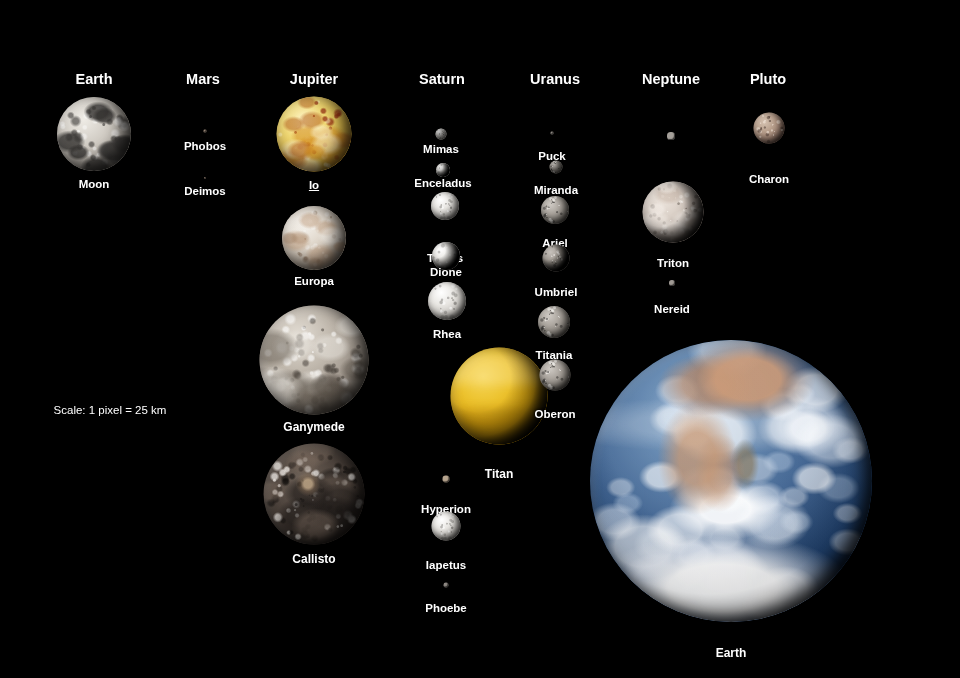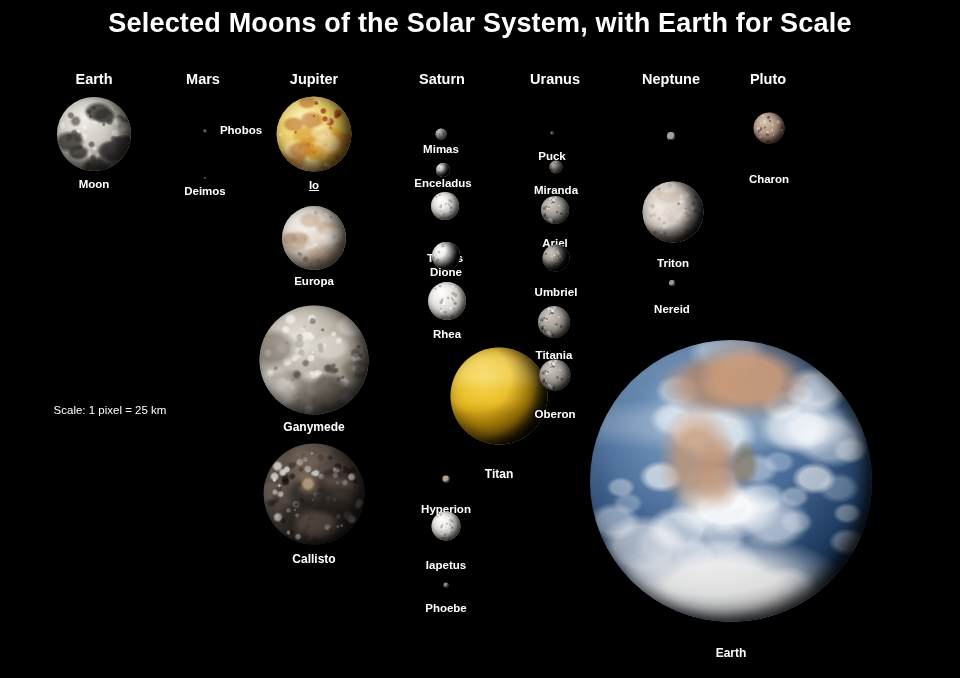--- a/index.html
+++ b/index.html
@@ -71,21 +71,20 @@
   .term-strong{
     position:absolute;inset:0;border-radius:50%;
     background:radial-gradient(circle at 22% 30%, rgba(0,0,0,0) 24%, rgba(0,0,0,.55) 52%, rgba(0,0,0,1) 70%);
   }
 </style>
 </head>
 <body>
 
 <div id="poster">
 
-  <div id="title">Selected Moons of the Solar System, with Earth for Scale</div>
 
   <div class="col-header" style="left:94px;top:71px">Earth</div>
   <div class="col-header" style="left:203px;top:71px">Mars</div>
   <div class="col-header" style="left:314px;top:71px">Jupiter</div>
   <div class="col-header" style="left:442px;top:71px">Saturn</div>
   <div class="col-header" style="left:555px;top:71px">Uranus</div>
   <div class="col-header" style="left:671px;top:71px">Neptune</div>
   <div class="col-header" style="left:768px;top:71px">Pluto</div>
 
   <div class="scale-note" style="left:110px;top:404px">Scale: 1 pixel = 25 km</div>
@@ -93,21 +92,21 @@
   <div id="bodies-layer">
       <div class="body-wrap" style="left: 0px; top: 0px; width: 960px; height: 678px; pointer-events: none;">
         <div class="moon" style="left: 94px; top: 134px; width: 74px; height: 74px; pointer-events: auto; background: radial-gradient(circle at 36% 30%, rgb(239, 236, 230) 0%, rgb(207, 202, 194) 38%, rgb(167, 161, 153) 66%, rgb(93, 89, 83) 92%, rgb(43, 41, 38) 100%);">
           <div class="tex" style="background-image: radial-gradient(29.9% 21.3% at 53.2% 94.8%, rgba(52, 50, 48, 0.8) 0px, rgba(52, 50, 48, 0.8) 45%, rgba(0, 0, 0, 0) 72%), radial-gradient(25.7% 18.3% at 91.4% 63.3%, rgba(62, 60, 58, 0.82) 0px, rgba(62, 60, 58, 0.82) 45%, rgba(0, 0, 0, 0) 72%), radial-gradient(35.9% 25.7% at 92.3% 69.5%, rgba(78, 75, 72, 0.75) 0px, rgba(78, 75, 72, 0.75) 45%, rgba(0, 0, 0, 0) 72%), radial-gradient(29.8% 21.3% at 16.8% 60.4%, rgba(52, 50, 48, 0.8) 0px, rgba(52, 50, 48, 0.8) 45%, rgba(0, 0, 0, 0) 72%), radial-gradient(27.6% 19.7% at 55.7% 20.1%, rgba(52, 50, 48, 0.8) 0px, rgba(52, 50, 48, 0.8) 45%, rgba(0, 0, 0, 0) 72%), radial-gradient(21.1% 15.1% at 28.8% 74.8%, rgba(52, 50, 48, 0.8) 0px, rgba(52, 50, 48, 0.8) 45%, rgba(0, 0, 0, 0) 72%), radial-gradient(22.6% 16.1% at 64.2% 25.7%, rgba(52, 50, 48, 0.8) 0px, rgba(52, 50, 48, 0.8) 45%, rgba(0, 0, 0, 0) 72%), radial-gradient(27.3% 19.5% at 72.8% 72%, rgba(62, 60, 58, 0.82) 0px, rgba(62, 60, 58, 0.82) 45%, rgba(0, 0, 0, 0) 72%), radial-gradient(32.6% 23.3% at 77.9% 74.3%, rgba(62, 60, 58, 0.82) 0px, rgba(62, 60, 58, 0.82) 45%, rgba(0, 0, 0, 0) 72%), radial-gradient(circle at 50.7% 69.7%, rgba(255, 255, 255, 0.45) 0px, rgba(255, 255, 255, 0.45) 1.89%, rgba(0, 0, 0, 0) 3.79%), radial-gradient(circle at 30.9% 67.9%, rgba(40, 38, 36, 0.55) 0px, rgba(40, 38, 36, 0.55) 2.54%, rgba(0, 0, 0, 0) 5.07%), radial-gradient(circle at 64.8% 88%, rgba(255, 255, 255, 0.45) 0px, rgba(255, 255, 255, 0.45) 2.31%, rgba(0, 0, 0, 0) 4.61%), radial-gradient(circle at 79.8% 80.9%, rgba(255, 255, 255, 0.45) 0px, rgba(255, 255, 255, 0.45) 3.86%, rgba(0, 0, 0, 0) 7.71%), radial-gradient(circle at 82.4% 33.2%, rgba(255, 255, 255, 0.45) 0px, rgba(255, 255, 255, 0.45) 3.38%, rgba(0, 0, 0, 0) 6.75%), radial-gradient(circle at 76.9% 56.5%, rgba(40, 38, 36, 0.55) 0px, rgba(40, 38, 36, 0.55) 2.79%, rgba(0, 0, 0, 0) 5.59%), radial-gradient(circle at 16.4% 54.7%, rgba(40, 38, 36, 0.55) 0px, rgba(40, 38, 36, 0.55) 3.1%, rgba(0, 0, 0, 0) 6.2%), radial-gradient(circle at 36.1% 53.6%, rgba(255, 255, 255, 0.45) 0px, rgba(255, 255, 255, 0.45) 3.47%, rgba(0, 0, 0, 0) 6.94%), radial-gradient(circle at 37.6% 41%, rgba(255, 255, 255, 0.45) 0px, rgba(255, 255, 255, 0.45) 2.34%, rgba(0, 0, 0, 0) 4.68%), radial-gradient(circle at 25.2% 32.6%, rgba(40, 38, 36, 0.55) 0px, rgba(40, 38, 36, 0.55) 3.99%, rgba(0, 0, 0, 0) 7.99%), radial-gradient(circle at 18.6% 24.8%, rgba(40, 38, 36, 0.55) 0px, rgba(40, 38, 36, 0.55) 2.38%, rgba(0, 0, 0, 0) 4.75%), radial-gradient(circle at 51.6% 32.5%, rgba(255, 255, 255, 0.45) 0px, rgba(255, 255, 255, 0.45) 2.65%, rgba(0, 0, 0, 0) 5.31%), radial-gradient(circle at 7.2% 36.3%, rgba(255, 255, 255, 0.45) 0px, rgba(255, 255, 255, 0.45) 1.83%, rgba(0, 0, 0, 0) 3.65%), radial-gradient(circle at 91.4% 39.3%, rgba(255, 255, 255, 0.45) 0px, rgba(255, 255, 255, 0.45) 3.48%, rgba(0, 0, 0, 0) 6.96%), radial-gradient(circle at 39.7% 25.3%, rgba(255, 255, 255, 0.45) 0px, rgba(255, 255, 255, 0.45) 2.73%, rgba(0, 0, 0, 0) 5.46%), radial-gradient(circle at 49.9% 14.9%, rgba(40, 38, 36, 0.55) 0px, rgba(40, 38, 36, 0.55) 1.7%, rgba(0, 0, 0, 0) 3.4%), radial-gradient(circle at 46.7% 64%, rgba(40, 38, 36, 0.55) 0px, rgba(40, 38, 36, 0.55) 3.02%, rgba(0, 0, 0, 0) 6.04%), radial-gradient(circle at 28.9% 54.4%, rgba(40, 38, 36, 0.55) 0px, rgba(40, 38, 36, 0.55) 4.34%, rgba(0, 0, 0, 0) 8.67%), radial-gradient(circle at 45.3% 26.5%, rgba(40, 38, 36, 0.55) 0px, rgba(40, 38, 36, 0.55) 1.37%, rgba(0, 0, 0, 0) 2.74%), radial-gradient(circle at 45.8% 27.4%, rgba(255, 255, 255, 0.45) 0px, rgba(255, 255, 255, 0.45) 1.45%, rgba(0, 0, 0, 0) 2.89%), radial-gradient(circle at 63.2% 37.3%, rgba(40, 38, 36, 0.55) 0px, rgba(40, 38, 36, 0.55) 1.43%, rgba(0, 0, 0, 0) 2.86%), radial-gradient(circle at 56% 78%, rgba(255, 255, 255, 0.45) 0px, rgba(255, 255, 255, 0.45) 1.76%, rgba(0, 0, 0, 0) 3.51%), radial-gradient(circle at 84.7% 28.3%, rgba(40, 38, 36, 0.55) 0px, rgba(40, 38, 36, 0.55) 2.49%, rgba(0, 0, 0, 0) 4.98%), radial-gradient(circle at 71.2% 33.5%, rgba(40, 38, 36, 0.55) 0px, rgba(40, 38, 36, 0.55) 2.67%, rgba(0, 0, 0, 0) 5.35%), radial-gradient(circle at 48.9% 81.9%, rgba(40, 38, 36, 0.55) 0px, rgba(40, 38, 36, 0.55) 2.49%, rgba(0, 0, 0, 0) 4.98%), radial-gradient(circle at 24.5% 76%, rgba(255, 255, 255, 0.45) 0px, rgba(255, 255, 255, 0.45) 1.95%, rgba(0, 0, 0, 0) 3.9%), radial-gradient(circle at 78.7% 49.3%, rgba(255, 255, 255, 0.45) 0px, rgba(255, 255, 255, 0.45) 3.69%, rgba(0, 0, 0, 0) 7.38%), radial-gradient(circle at 42.8% 20%, rgba(40, 38, 36, 0.55) 0px, rgba(40, 38, 36, 0.55) 2.24%, rgba(0, 0, 0, 0) 4.48%), radial-gradient(circle at 29.1% 46.4%, rgba(255, 255, 255, 0.45) 0px, rgba(255, 255, 255, 0.45) 1.48%, rgba(0, 0, 0, 0) 2.96%), radial-gradient(circle at 13.5% 54%, rgba(255, 255, 255, 0.45) 0px, rgba(255, 255, 255, 0.45) 2.03%, rgba(0, 0, 0, 0) 4.06%), radial-gradient(circle at 7.9% 40.2%, rgba(255, 255, 255, 0.45) 0px, rgba(255, 255, 255, 0.45) 1.84%, rgba(0, 0, 0, 0) 3.68%), radial-gradient(circle at 71.5% 80.1%, rgba(40, 38, 36, 0.55) 0px, rgba(40, 38, 36, 0.55) 2.23%, rgba(0, 0, 0, 0) 4.45%), radial-gradient(circle at 43.1% 76.8%, rgba(255, 255, 255, 0.45) 0px, rgba(255, 255, 255, 0.45) 2.41%, rgba(0, 0, 0, 0) 4.81%), radial-gradient(circle at 56.9% 14.4%, rgba(255, 255, 255, 0.45) 0px, rgba(255, 255, 255, 0.45) 2.39%, rgba(0, 0, 0, 0) 4.77%), radial-gradient(circle at 51.6% 81.8%, rgba(255, 255, 255, 0.45) 0px, rgba(255, 255, 255, 0.45) 2.23%, rgba(0, 0, 0, 0) 4.46%), radial-gradient(circle at 82.5% 57.6%, rgba(40, 38, 36, 0.55) 0px, rgba(40, 38, 36, 0.55) 2.82%, rgba(0, 0, 0, 0) 5.64%), radial-gradient(circle at 89.9% 35.3%, rgba(40, 38, 36, 0.55) 0px, rgba(40, 38, 36, 0.55) 4.38%, rgba(0, 0, 0, 0) 8.75%), radial-gradient(circle at 23.4% 48.3%, rgba(40, 38, 36, 0.55) 0px, rgba(40, 38, 36, 0.55) 2.86%, rgba(0, 0, 0, 0) 5.72%), radial-gradient(circle at 42.4% 91.6%, rgba(40, 38, 36, 0.55) 0px, rgba(40, 38, 36, 0.55) 1.71%, rgba(0, 0, 0, 0) 3.42%), radial-gradient(circle at 35% 69.5%, rgba(255, 255, 255, 0.45) 0px, rgba(255, 255, 255, 0.45) 1.72%, rgba(0, 0, 0, 0) 3.45%);"></div>
           <div class="limb"></div>
         </div>
         <div class="label" style="left: 94px; top: 178px;">Moon</div>
       </div>
       <div class="body-wrap" style="left: 0px; top: 0px; width: 960px; height: 678px; pointer-events: none;">
         <div class="moon" style="left: 205px; top: 131px; width: 3px; height: 3px; pointer-events: auto; background: rgb(165, 145, 128); border-radius: 45%; box-shadow: rgba(0, 0, 0, 0.7) -1px -1px 1px inset;"></div>
-        <div class="label" style="left: 205px; top: 124px; margin-left: 36px;">Phobos</div>
+        <div class="label" style="left: 205px; top: 140px;">Phobos</div>
       </div>
       <div class="body-wrap" style="left: 0px; top: 0px; width: 960px; height: 678px; pointer-events: none;">
         <div class="moon" style="left: 205px; top: 178px; width: 2px; height: 2px; pointer-events: auto; background: rgb(165, 145, 128); border-radius: 45%; box-shadow: rgba(0, 0, 0, 0.7) -1px -1px 1px inset;"></div>
         <div class="label" style="left: 205px; top: 185px;">Deimos</div>
       </div>
       <div class="body-wrap" style="left: 0px; top: 0px; width: 960px; height: 678px; pointer-events: none;">
         <div class="moon" style="left: 314px; top: 134px; width: 75px; height: 75px; pointer-events: auto; background: radial-gradient(circle at 36% 32%, rgb(253, 244, 200) 0%, rgb(240, 216, 115) 30%, rgb(224, 188, 74) 56%, rgb(184, 139, 44) 84%, rgb(94, 68, 20) 100%);">
           <div class="tex" style="background-image: radial-gradient(22.7% 16.2% at 51.5% 74.7%, rgba(214, 148, 40, 0.6) 0px, rgba(214, 148, 40, 0.6) 45%, rgba(0, 0, 0, 0) 72%), radial-gradient(18.2% 13% at 40.6% 7.8%, rgba(180, 98, 28, 0.55) 0px, rgba(180, 98, 28, 0.55) 45%, rgba(0, 0, 0, 0) 72%), radial-gradient(30% 21.5% at 67.3% 63.2%, rgba(240, 222, 170, 0.65) 0px, rgba(240, 222, 170, 0.65) 45%, rgba(0, 0, 0, 0) 72%), radial-gradient(25.5% 18.2% at 32.2% 71.7%, rgba(180, 98, 28, 0.55) 0px, rgba(180, 98, 28, 0.55) 45%, rgba(0, 0, 0, 0) 72%), radial-gradient(28% 20% at 24.6% 70.3%, rgba(240, 222, 170, 0.65) 0px, rgba(240, 222, 170, 0.65) 45%, rgba(0, 0, 0, 0) 72%), radial-gradient(29.8% 21.3% at 78.1% 78.8%, rgba(214, 148, 40, 0.6) 0px, rgba(214, 148, 40, 0.6) 45%, rgba(0, 0, 0, 0) 72%), radial-gradient(26.5% 18.9% at 44.5% 65.7%, rgba(214, 148, 40, 0.6) 0px, rgba(214, 148, 40, 0.6) 45%, rgba(0, 0, 0, 0) 72%), radial-gradient(30.4% 21.7% at 20.9% 84.5%, rgba(180, 98, 28, 0.55) 0px, rgba(180, 98, 28, 0.55) 45%, rgba(0, 0, 0, 0) 72%), radial-gradient(22.9% 16.3% at 60% 47.9%, rgba(250, 240, 210, 0.5) 0px, rgba(250, 240, 210, 0.5) 45%, rgba(0, 0, 0, 0) 72%), radial-gradient(31.2% 22.3% at 71.3% 54.3%, rgba(214, 148, 40, 0.6) 0px, rgba(214, 148, 40, 0.6) 45%, rgba(0, 0, 0, 0) 72%), radial-gradient(29.4% 21% at 41% 92.9%, rgba(250, 240, 210, 0.5) 0px, rgba(250, 240, 210, 0.5) 45%, rgba(0, 0, 0, 0) 72%), radial-gradient(24.6% 17.5% at 47.2% 31.7%, rgba(180, 98, 28, 0.55) 0px, rgba(180, 98, 28, 0.55) 45%, rgba(0, 0, 0, 0) 72%), radial-gradient(21.1% 15% at 22.7% 37%, rgba(180, 98, 28, 0.55) 0px, rgba(180, 98, 28, 0.55) 45%, rgba(0, 0, 0, 0) 72%), radial-gradient(29.6% 21.1% at 40.2% 52.8%, rgba(214, 148, 40, 0.6) 0px, rgba(214, 148, 40, 0.6) 45%, rgba(0, 0, 0, 0) 72%), radial-gradient(23.5% 16.8% at 88.1% 58.7%, rgba(180, 98, 28, 0.55) 0px, rgba(180, 98, 28, 0.55) 45%, rgba(0, 0, 0, 0) 72%), radial-gradient(19.2% 13.7% at 41.3% 96.1%, rgba(214, 148, 40, 0.6) 0px, rgba(214, 148, 40, 0.6) 45%, rgba(0, 0, 0, 0) 72%), radial-gradient(circle at 50.2% 74%, rgba(150, 50, 20, 0.75) 0px, rgba(150, 50, 20, 0.75) 2.04%, rgba(0, 0, 0, 0) 4.07%), radial-gradient(circle at 32% 67.4%, rgba(150, 50, 20, 0.75) 0px, rgba(150, 50, 20, 0.75) 2.42%, rgba(0, 0, 0, 0) 4.84%), radial-gradient(circle at 41.1% 80.5%, rgba(255, 245, 200, 0.5) 0px, rgba(255, 245, 200, 0.5) 2.92%, rgba(0, 0, 0, 0) 5.85%), radial-gradient(circle at 64.7% 29.8%, rgba(150, 50, 20, 0.75) 0px, rgba(150, 50, 20, 0.75) 2.35%, rgba(0, 0, 0, 0) 4.71%), radial-gradient(circle at 53.1% 8.6%, rgba(150, 50, 20, 0.75) 0px, rgba(150, 50, 20, 0.75) 1.59%, rgba(0, 0, 0, 0) 3.19%), radial-gradient(circle at 42.4% 63.6%, rgba(150, 50, 20, 0.75) 0px, rgba(150, 50, 20, 0.75) 2.29%, rgba(0, 0, 0, 0) 4.59%), radial-gradient(circle at 82% 22.3%, rgba(150, 50, 20, 0.75) 0px, rgba(150, 50, 20, 0.75) 2.9%, rgba(0, 0, 0, 0) 5.81%), radial-gradient(circle at 64.2% 79.4%, rgba(255, 245, 200, 0.5) 0px, rgba(255, 245, 200, 0.5) 2.84%, rgba(0, 0, 0, 0) 5.67%), radial-gradient(circle at 65.3% 74.2%, rgba(255, 245, 200, 0.5) 0px, rgba(255, 245, 200, 0.5) 1.26%, rgba(0, 0, 0, 0) 2.52%), radial-gradient(circle at 67.9% 32.4%, rgba(255, 245, 200, 0.5) 0px, rgba(255, 245, 200, 0.5) 2.56%, rgba(0, 0, 0, 0) 5.13%), radial-gradient(circle at 25.5% 68.3%, rgba(255, 245, 200, 0.5) 0px, rgba(255, 245, 200, 0.5) 1.15%, rgba(0, 0, 0, 0) 2.31%), radial-gradient(circle at 66.9% 51.3%, rgba(150, 50, 20, 0.75) 0px, rgba(150, 50, 20, 0.75) 1.49%, rgba(0, 0, 0, 0) 2.98%), radial-gradient(circle at 64.7% 64.5%, rgba(150, 50, 20, 0.75) 0px, rgba(150, 50, 20, 0.75) 2.21%, rgba(0, 0, 0, 0) 4.42%), radial-gradient(circle at 29.2% 41%, rgba(255, 245, 200, 0.5) 0px, rgba(255, 245, 200, 0.5) 1.5%, rgba(0, 0, 0, 0) 3%), radial-gradient(circle at 48.1% 65.3%, rgba(150, 50, 20, 0.75) 0px, rgba(150, 50, 20, 0.75) 1.3%, rgba(0, 0, 0, 0) 2.61%), radial-gradient(circle at 25.5% 47.9%, rgba(150, 50, 20, 0.75) 0px, rgba(150, 50, 20, 0.75) 1.33%, rgba(0, 0, 0, 0) 2.67%), radial-gradient(circle at 69.2% 91.8%, rgba(255, 245, 200, 0.5) 0px, rgba(255, 245, 200, 0.5) 1.66%, rgba(0, 0, 0, 0) 3.33%), radial-gradient(circle at 49.8% 26.1%, rgba(150, 50, 20, 0.75) 0px, rgba(150, 50, 20, 0.75) 1.12%, rgba(0, 0, 0, 0) 2.23%), radial-gradient(circle at 71.9% 42.3%, rgba(150, 50, 20, 0.75) 0px, rgba(150, 50, 20, 0.75) 1.54%, rgba(0, 0, 0, 0) 3.09%), radial-gradient(circle at 39.1% 81.1%, rgba(255, 245, 200, 0.5) 0px, rgba(255, 245, 200, 0.5) 1.39%, rgba(0, 0, 0, 0) 2.78%), radial-gradient(circle at 64.8% 52.2%, rgba(255, 245, 200, 0.5) 0px, rgba(255, 245, 200, 0.5) 2.41%, rgba(0, 0, 0, 0) 4.82%), radial-gradient(circle at 79.8% 26.5%, rgba(150, 50, 20, 0.75) 0px, rgba(150, 50, 20, 0.75) 1.7%, rgba(0, 0, 0, 0) 3.41%), radial-gradient(circle at 65.7% 90.8%, rgba(255, 245, 200, 0.5) 0px, rgba(255, 245, 200, 0.5) 1.66%, rgba(0, 0, 0, 0) 3.32%), radial-gradient(circle at 56% 7.1%, rgba(255, 245, 200, 0.5) 0px, rgba(255, 245, 200, 0.5) 1.22%, rgba(0, 0, 0, 0) 2.45%), radial-gradient(circle at 62.5% 19.3%, rgba(150, 50, 20, 0.75) 0px, rgba(150, 50, 20, 0.75) 2.36%, rgba(0, 0, 0, 0) 4.73%), radial-gradient(circle at 82.9% 23.9%, rgba(150, 50, 20, 0.75) 0px, rgba(150, 50, 20, 0.75) 1.36%, rgba(0, 0, 0, 0) 2.72%), radial-gradient(circle at 17.7% 74.5%, rgba(255, 245, 200, 0.5) 0px, rgba(255, 245, 200, 0.5) 2.56%, rgba(0, 0, 0, 0) 5.12%), radial-gradient(circle at 41.4% 56.8%, rgba(255, 245, 200, 0.5) 0px, rgba(255, 245, 200, 0.5) 2.97%, rgba(0, 0, 0, 0) 5.93%), radial-gradient(circle at 5.1% 50.8%, rgba(255, 245, 200, 0.5) 0px, rgba(255, 245, 200, 0.5) 1.57%, rgba(0, 0, 0, 0) 3.13%), radial-gradient(circle at 35.4% 63.7%, rgba(150, 50, 20, 0.75) 0px, rgba(150, 50, 20, 0.75) 3.02%, rgba(0, 0, 0, 0) 6.03%), radial-gradient(circle at 71.5% 33.9%, rgba(150, 50, 20, 0.75) 0px, rgba(150, 50, 20, 0.75) 3.32%, rgba(0, 0, 0, 0) 6.63%), radial-gradient(circle at 75.3% 55.9%, rgba(255, 245, 200, 0.5) 0px, rgba(255, 245, 200, 0.5) 3.36%, rgba(0, 0, 0, 0) 6.71%), radial-gradient(circle at 80.3% 81.2%, rgba(150, 50, 20, 0.75) 0px, rgba(150, 50, 20, 0.75) 1.74%, rgba(0, 0, 0, 0) 3.48%), radial-gradient(circle at 77.7% 56.6%, rgba(255, 245, 200, 0.5) 0px, rgba(255, 245, 200, 0.5) 1.47%, rgba(0, 0, 0, 0) 2.94%);"></div>
           <div class="limb"></div>
         </div>

